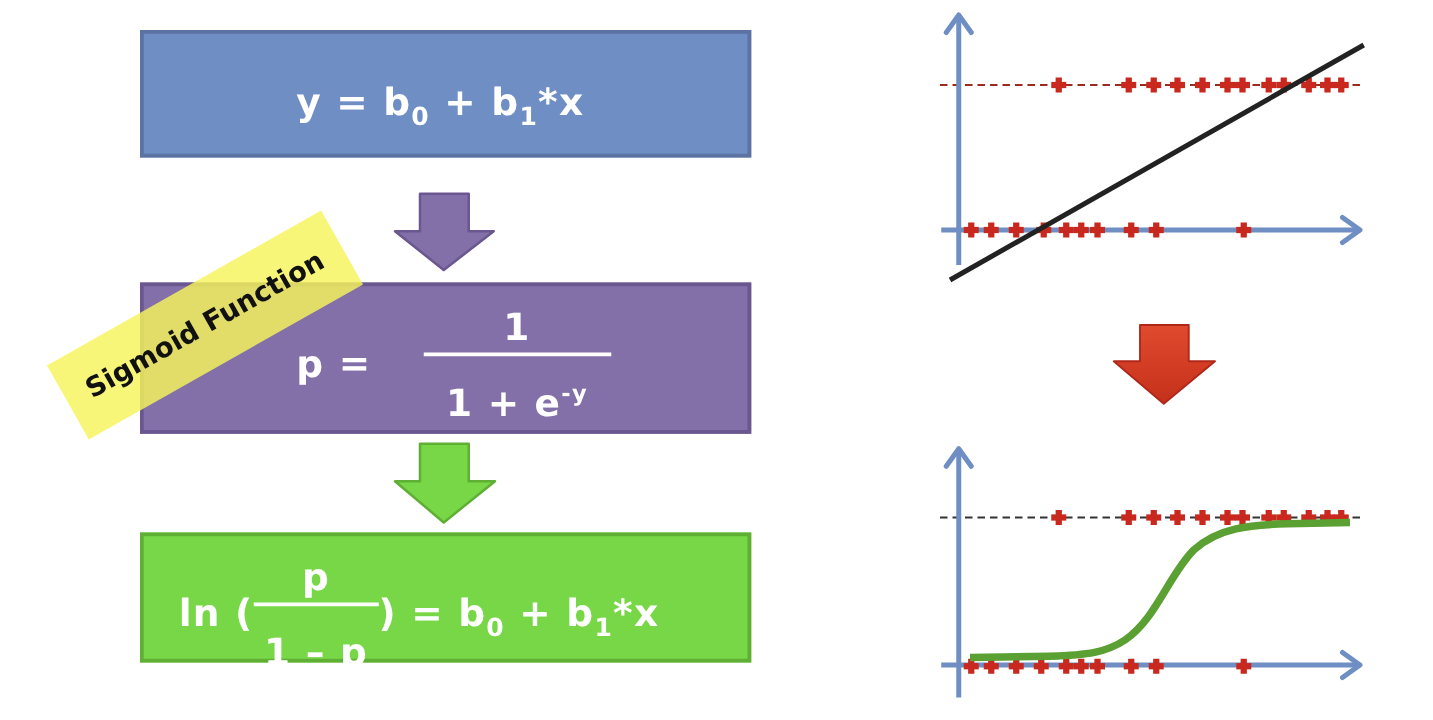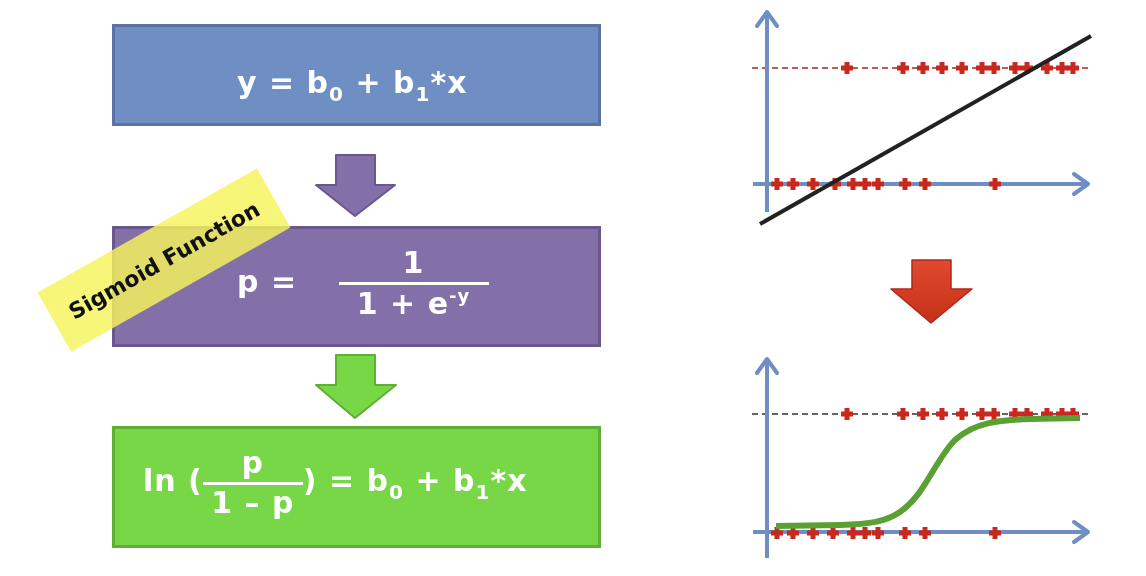--- a/index.html
+++ b/index.html
@@ -3,28 +3,28 @@
   <meta charset="utf-8">
   <style>
     html, body { margin: 0; padding: 0; background: #ffffff; }
     body { width: 1146px; height: 576px; position: relative; overflow: hidden;
            font-family: "DejaVu Sans", sans-serif; }
     .box { position: absolute; box-sizing: border-box; color: #ffffff; font-weight: bold; }
     .box-blue { left: 112px; top: 24px; width: 489px; height: 102px;
                 background: #6e8ec4; border: 3px solid #5b72a3; }
     .box-purple { left: 112px; top: 226px; width: 489px; height: 121px;
                   background: #8470a9; border: 3px solid #6a578f; }
-    .box-green { left: 112px; top: 426px; width: 489px; height: 122px;
+    .box-green { left: 112px; top: 426px; width: 489px; height: 104px;
                  background: #78d746; border: 3px solid #5faf35; }
     .eq { position: absolute; white-space: nowrap; font-size: 30px; letter-spacing: 1px; }
     .eq sub { font-size: 20px; vertical-align: -8px; }
     .eq sup { font-size: 18px; vertical-align: 12px; }
     .frac { display: inline-block; vertical-align: middle; text-align: center; }
     .frac .num { display: block; padding: 0 6px 2px; }
-    .frac .den { display: block; border-top: 3px solid #ffffff; padding: 0 6px 0; }
+    .frac .den { display: block; border-top: 3px solid #ffffff; padding: 20px 6px 0; }
     .banner { position: absolute; left: 38px; top: 226px; width: 252px; height: 68px;
               background: rgba(246, 244, 90, 0.82); transform: rotate(-29.5deg);
               transform-origin: 50% 50%; display: flex; align-items: center; justify-content: center; }
     .banner span { font-size: 22px; font-weight: bold; color: #111111; white-space: nowrap; }
     svg.layer { position: absolute; left: 0; top: 0; }
   </style>
 </head>
 <body>
 
 <div class="box box-blue">

